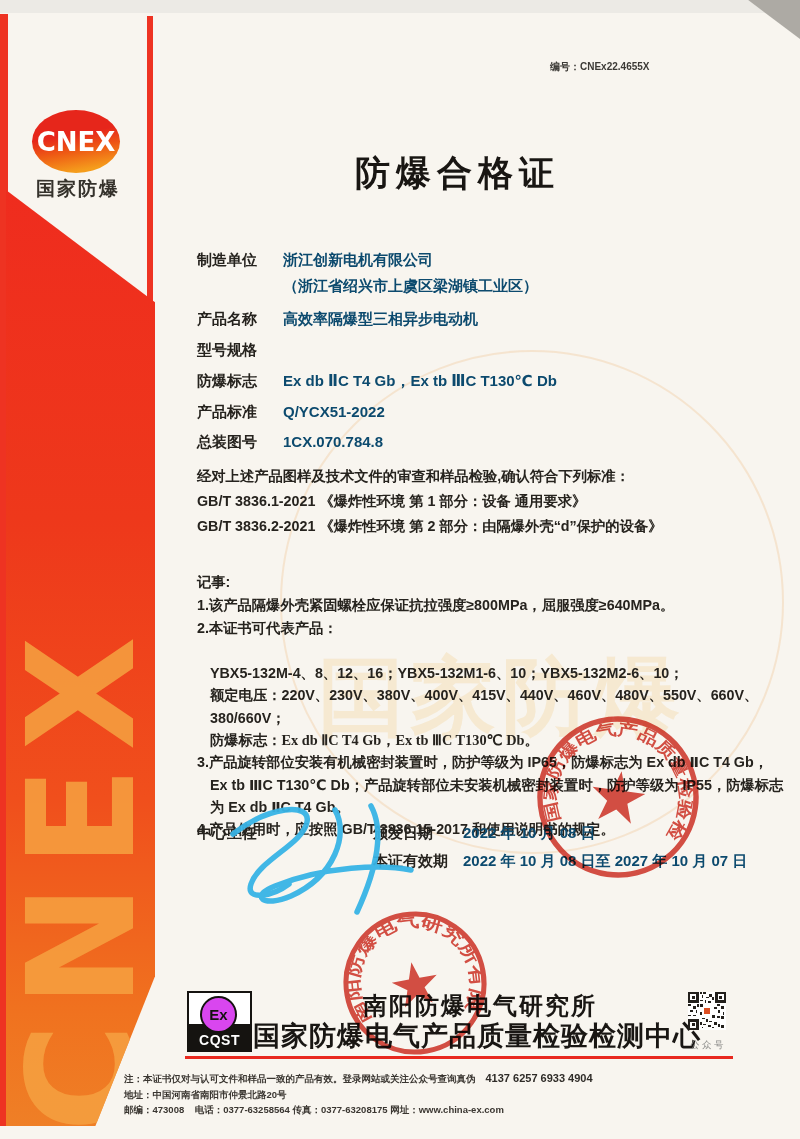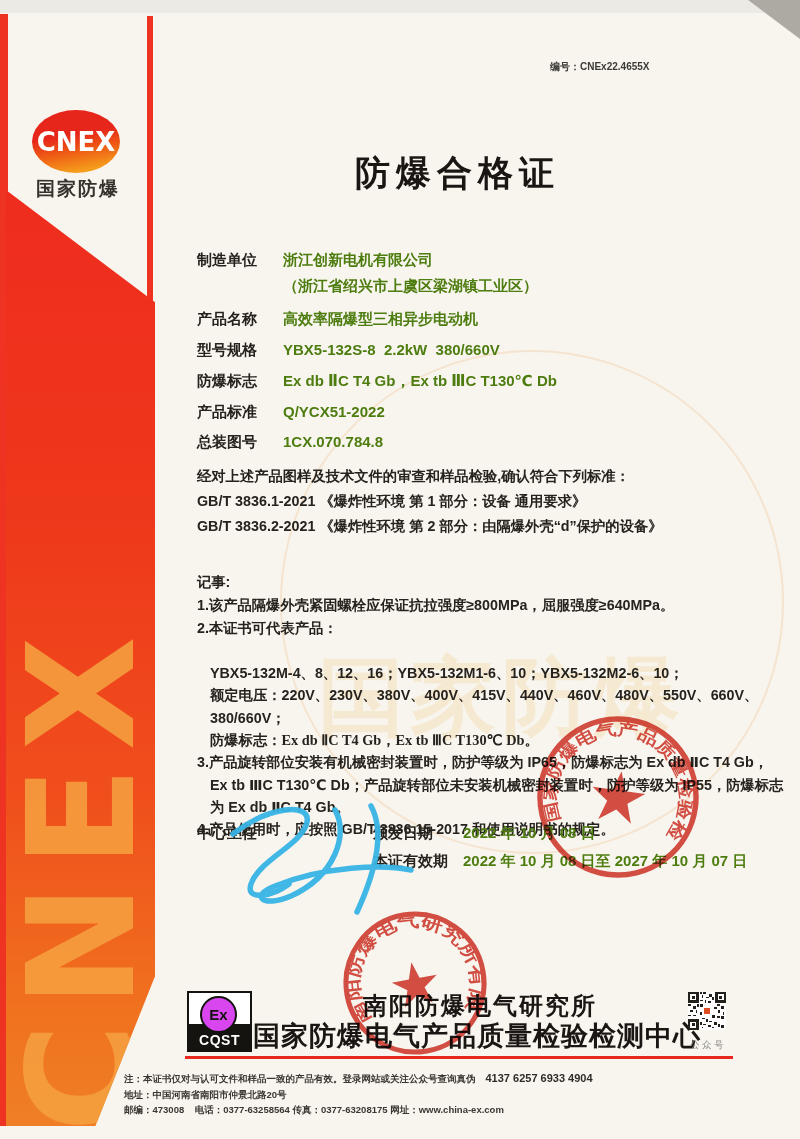--- a/index.html
+++ b/index.html
@@ -1,20 +1,20 @@
 <!DOCTYPE html>
 <html><head>
 <meta charset="utf-8">
 <style>
   html,body{margin:0;padding:0;background:#d8d6d1;}
   #page{position:relative;width:800px;height:1139px;background:#f8f5ef;overflow:hidden;
         font-family:"Liberation Sans","DejaVu Sans",sans-serif;color:#26231e;}
   .abs{position:absolute;white-space:pre;}
   .lbl{font-weight:bold;font-size:15px;color:#26231e;}
-  .val{font-weight:600;font-size:15px;color:#4d7c0f;}
+  .val{font-weight:600;font-size:15px;color:#0c4a6e;}
   .body-line{font-size:14.3px;font-weight:600;color:#26231e;}
   .z2{z-index:2;}
   
   #left-strip{position:absolute;left:0;top:14px;width:8px;height:1112px;background:#ee3322;z-index:1;}
   #left-line{position:absolute;left:147px;top:16px;width:6px;height:310px;background:#ee3322;z-index:1;}
   #red-band{position:absolute;left:6px;top:190px;width:149px;height:936px;z-index:1;overflow:hidden;
     background:linear-gradient(180deg,#ef2c1e 0%,#ee381b 35%,#f04f1c 65%,#f0721f 88%,#ef7f26 100%);
     clip-path:polygon(0 0,100% 12%,100% 84%,60% 100%,0 100%);}
   #band-word{position:absolute;left:10px;top:942px;width:540px;height:140px;
     transform:rotate(-90deg);transform-origin:0 0;
@@ -84,21 +84,20 @@
   <div class="abs z2" style="left:355px;top:150px;font-size:35px;font-weight:900;letter-spacing:6px;color:#191613;">防爆合格证</div>
 
   <div class="abs lbl z2" style="left:197px;top:251px;">制造单位</div>
   <div class="abs val z2" style="left:283px;top:251px;">浙江创新电机有限公司</div>
   <div class="abs val z2" style="left:283px;top:277px;">（浙江省绍兴市上虞区梁湖镇工业区）</div>
 
   <div class="abs lbl z2" style="left:197px;top:310px;">产品名称</div>
   <div class="abs val z2" style="left:283px;top:310px;">高效率隔爆型三相异步电动机</div>
 
   <div class="abs lbl z2" style="left:197px;top:341px;">型号规格</div>
-  <div class="abs val z2" style="left:283px;top:341px;">YBX5-132S-8  2.2kW  380/660V</div>
 
   <div class="abs lbl z2" style="left:197px;top:372px;">防爆标志</div>
   <div class="abs val z2" style="left:283px;top:372px;">Ex db ⅡC T4 Gb，Ex tb ⅢC T130℃ Db</div>
 
   <div class="abs lbl z2" style="left:197px;top:403px;">产品标准</div>
   <div class="abs val z2" style="left:283px;top:403px;">Q/YCX51-2022</div>
 
   <div class="abs lbl z2" style="left:197px;top:433px;">总装图号</div>
   <div class="abs val z2" style="left:283px;top:433px;">1CX.070.784.8</div>
 

